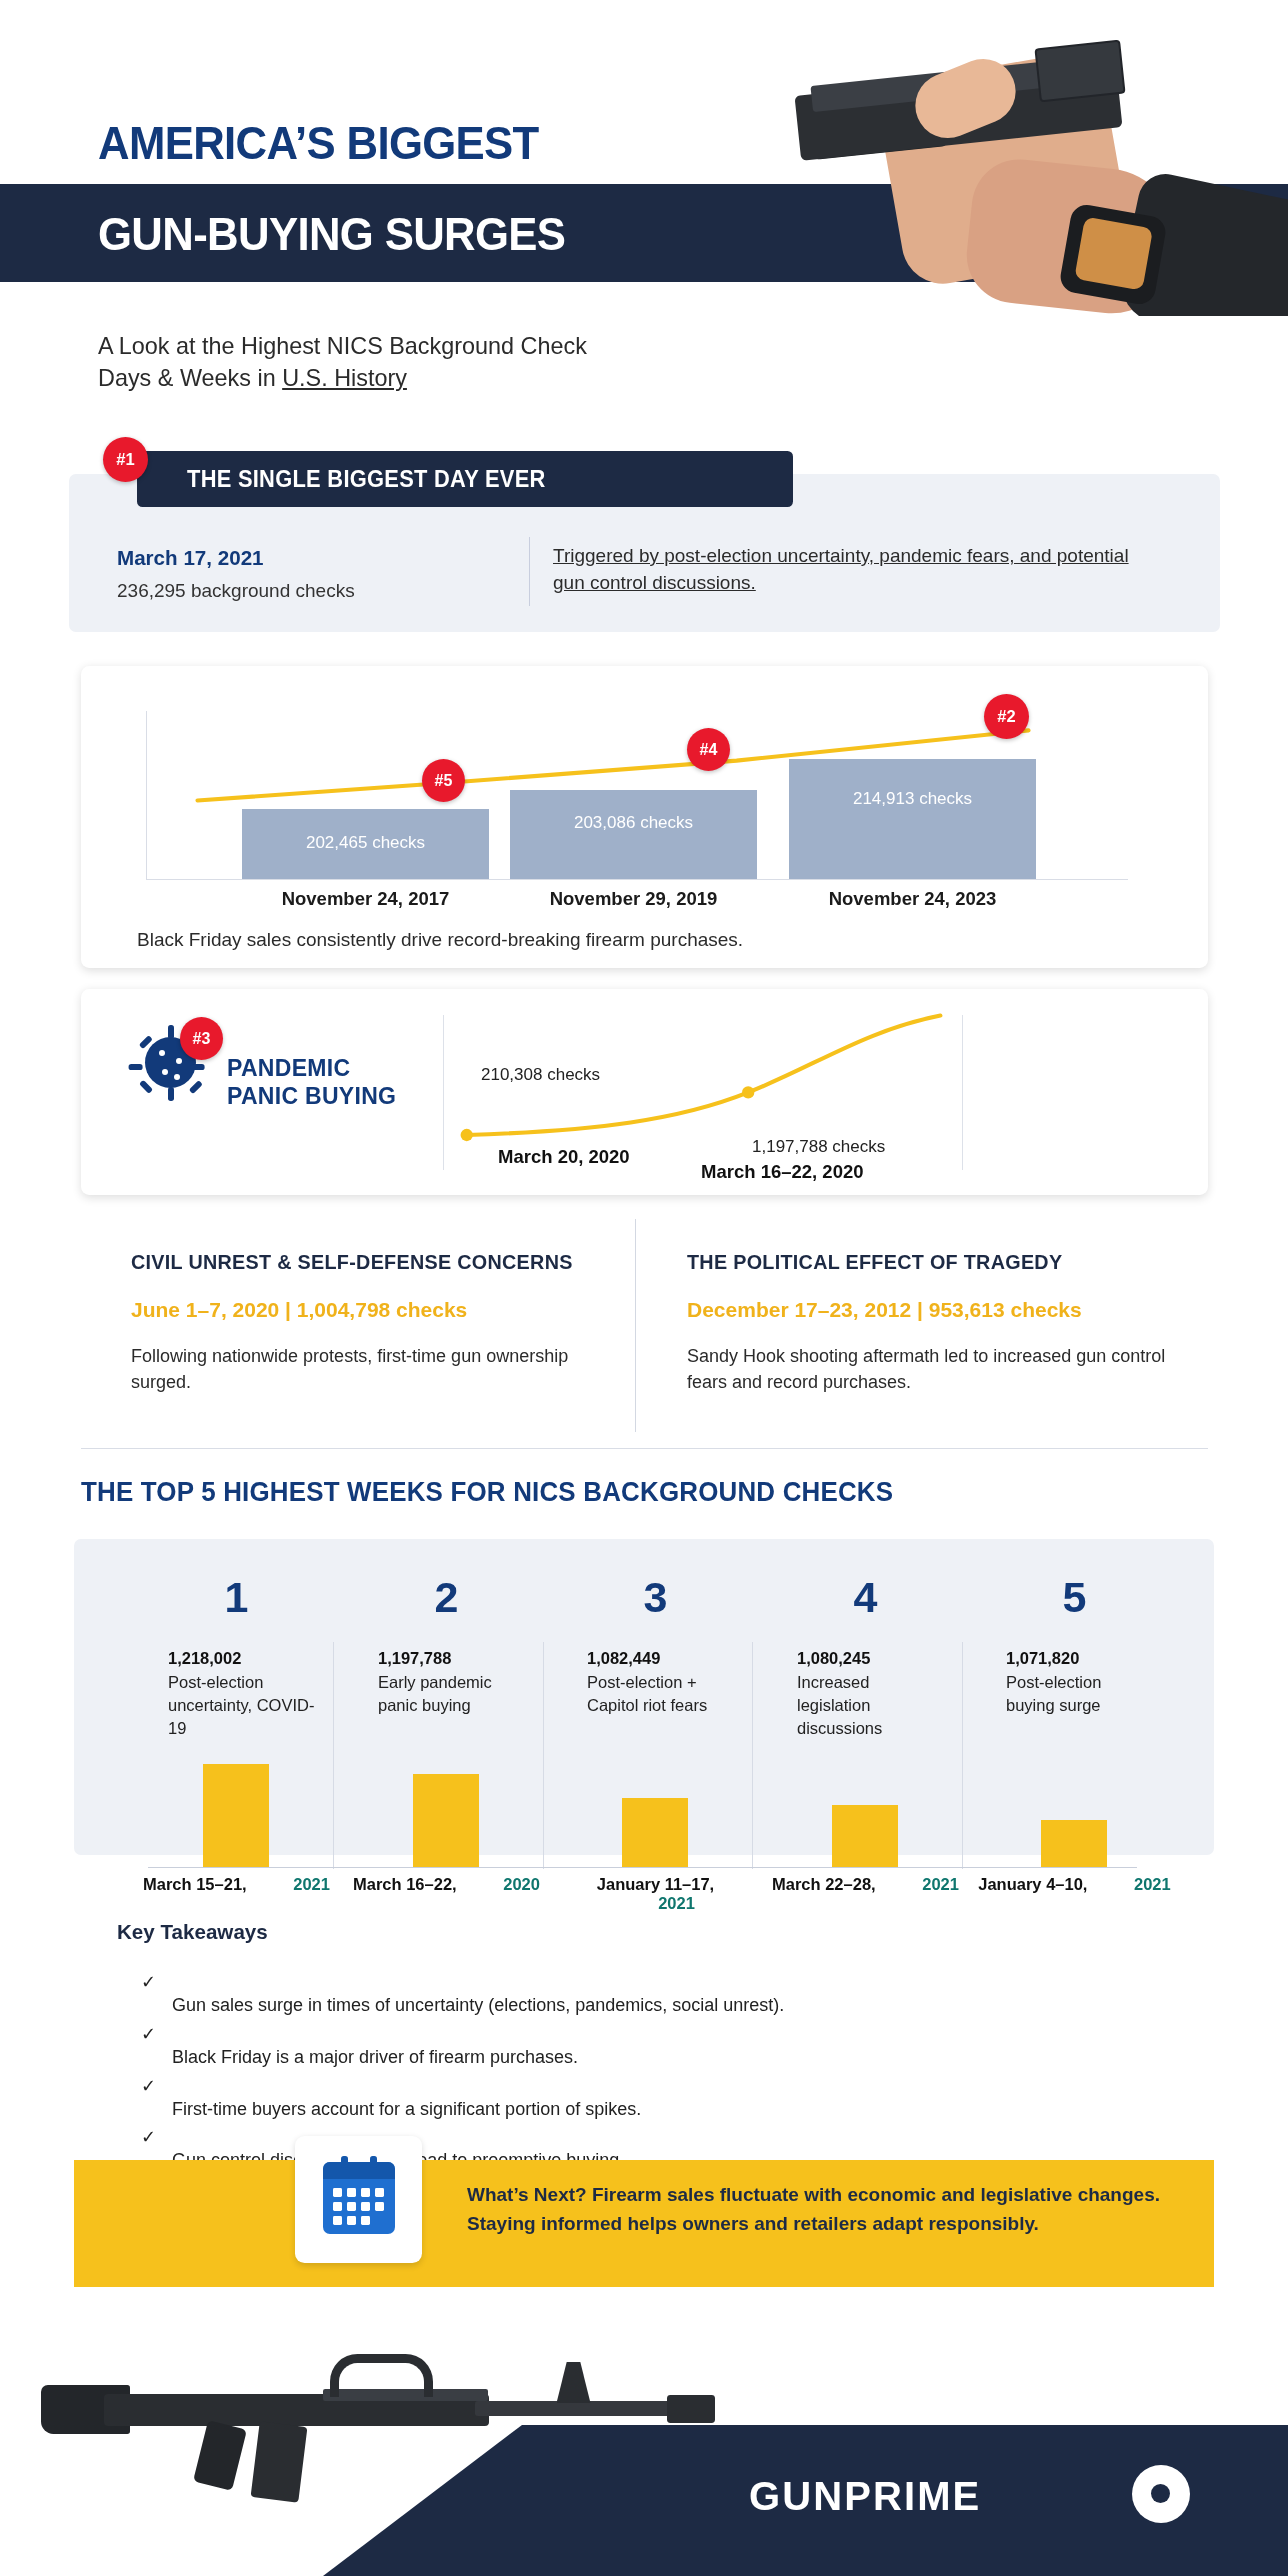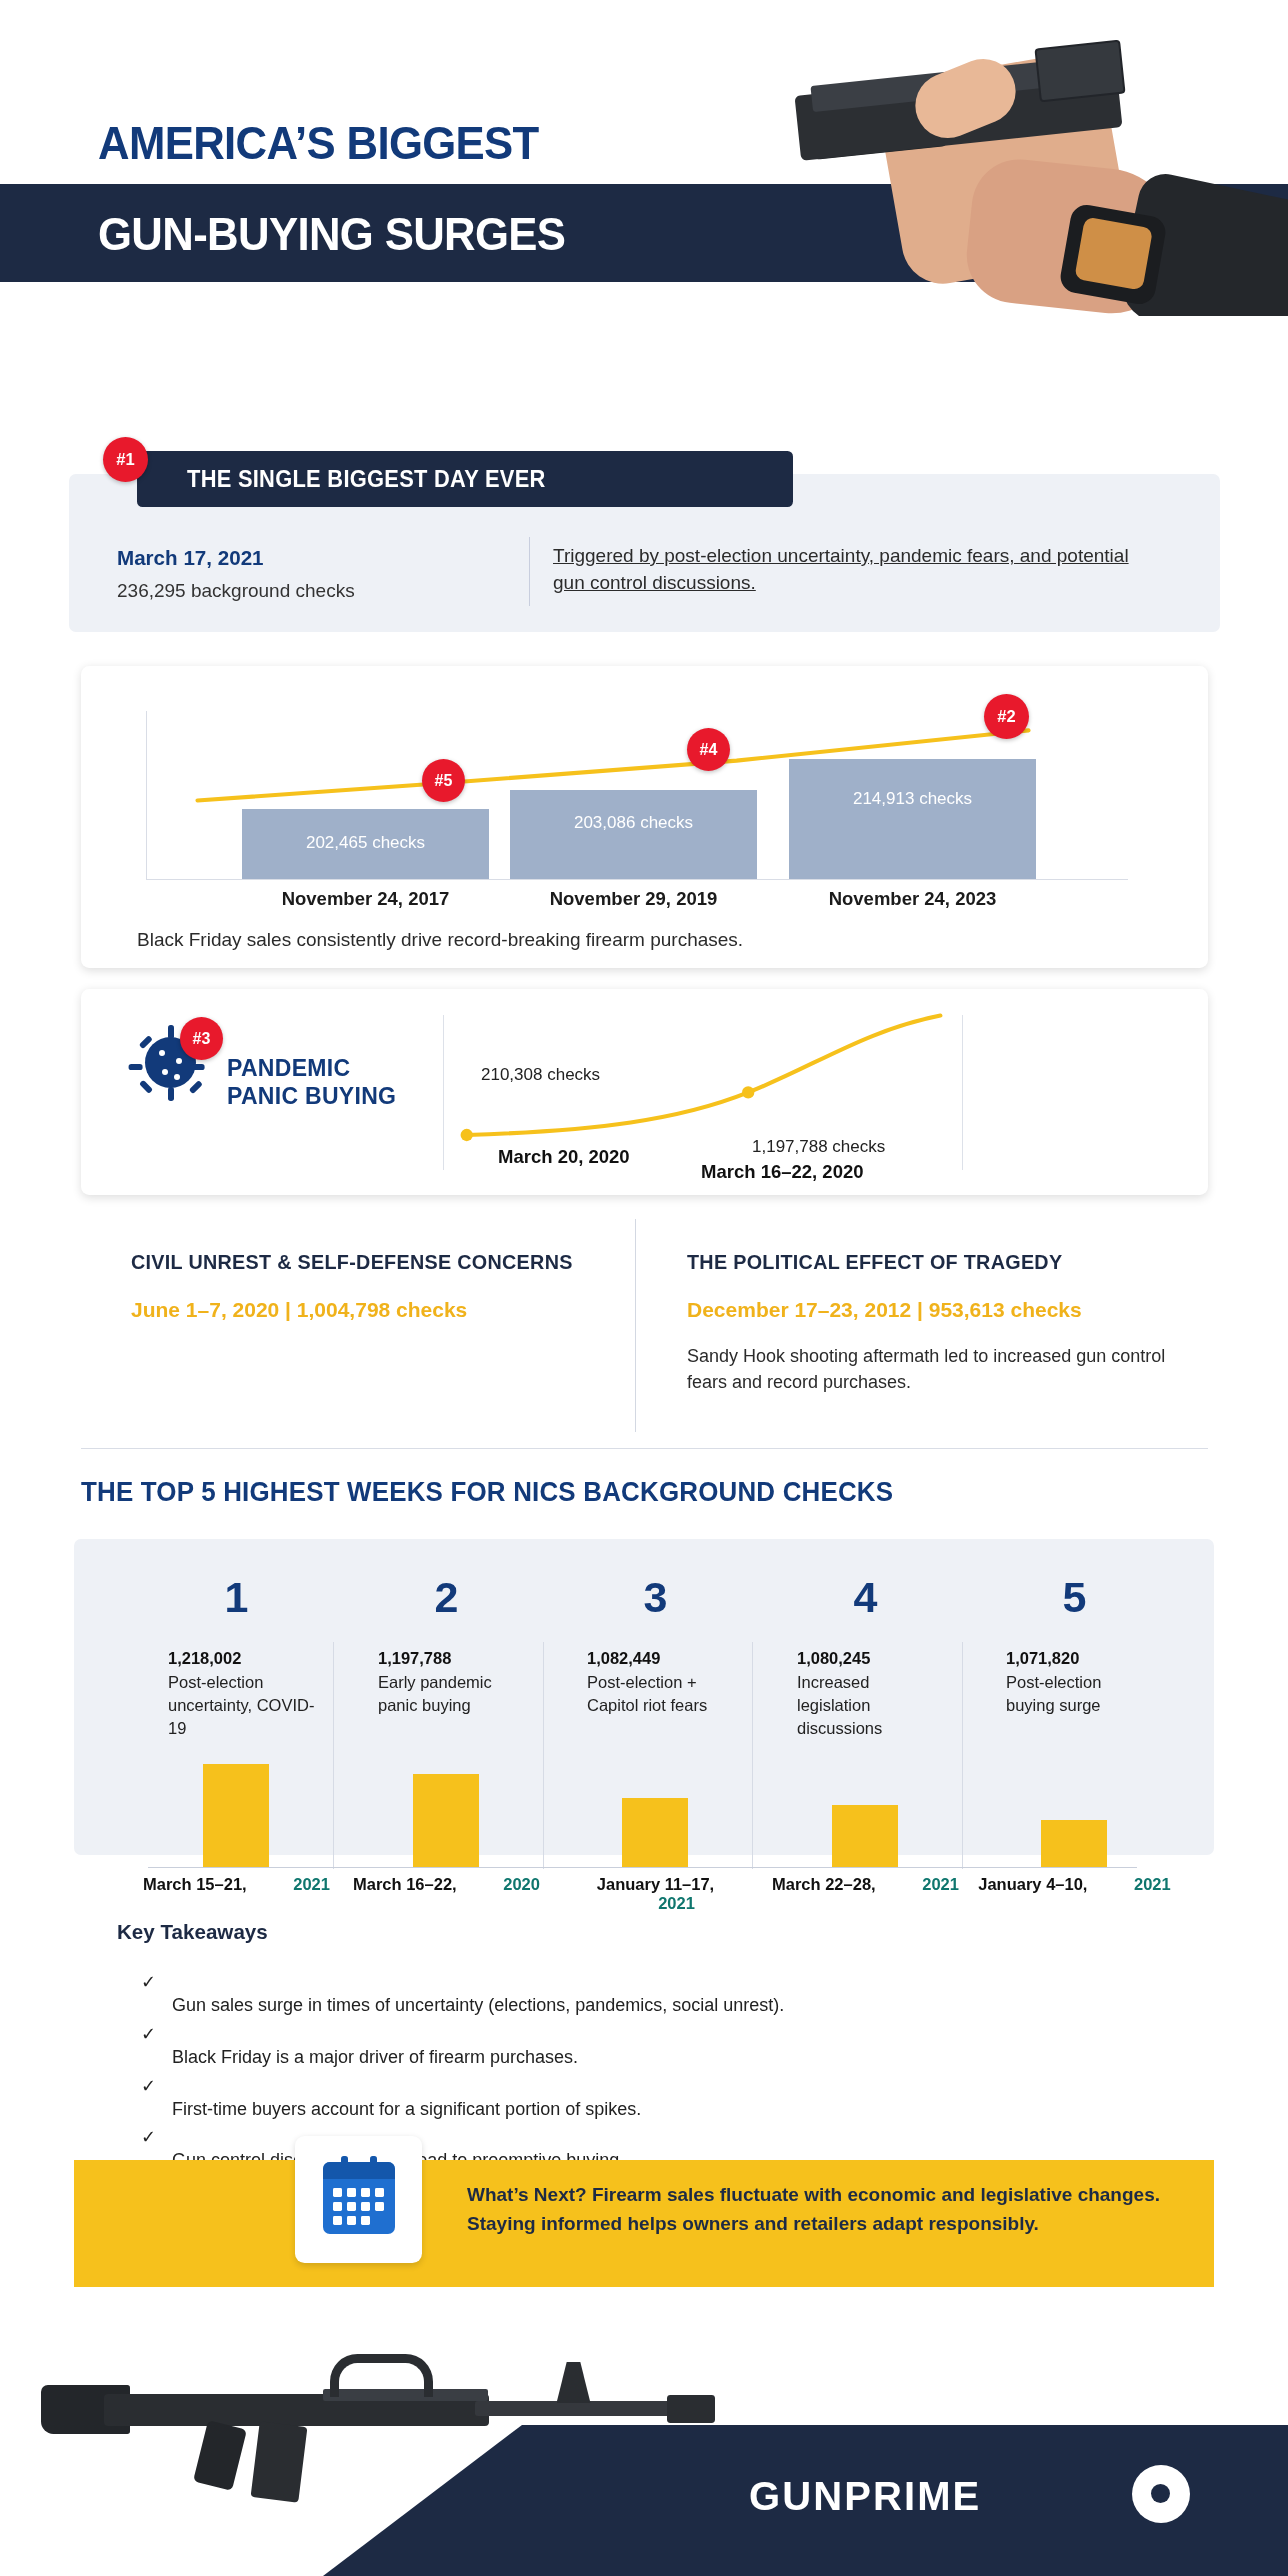--- a/index.html
+++ b/index.html
@@ -281,20 +281,24 @@
       <div class="thumb"></div>
       <div class="hand2"></div>
       <div class="sleeve"></div>
       <div class="watch">
           <div class="watch-face"></div>
         </div>
     </div>
   </div>
   <div class="title1">AMERICA’S BIGGEST</div>
   <div class="title2">GUN-BUYING SURGES</div>
+  <div class="subtitle">
+    <span>A Look at the Highest NICS Background Check</span><br>
+    <span>Days &amp; Weeks in </span><span class="underline">U.S. History</span>
+  </div>
 
   <div class="sec1"></div>
   <div class="bar-dark"></div>
   <div class="badge badge-1">#1</div>
   <div class="bar-dark-label">THE SINGLE BIGGEST DAY EVER</div>
   <div class="s1-date">March 17, 2021</div>
   <div class="s1-checks">236,295 background checks</div>
   <div class="s1-div"></div>
   <div class="s1-desc">Triggered by post-election uncertainty, pandemic fears, and potential gun control discussions.</div>
 
@@ -354,20 +358,21 @@
   </svg>
 
   <div class="p-label-a">210,308 checks</div>
   <div class="p-label-b">1,197,788 checks</div>
   <div class="p-date-a">March 20, 2020</div>
   <div class="p-date-b">March 16–22, 2020</div>
 
   <div class="c4-div"></div>
   <div class="c4-head" style="top:1250px;left:131px;">CIVIL UNREST &amp; SELF-DEFENSE CONCERNS</div>
   <div class="c4-stat" style="top:1298px;left:131px;">June 1–7, 2020 | 1,004,798 checks</div>
+  <div class="c4-body" style="top:1343px;left:131px;width:447px;">Following nationwide protests, first-time gun ownership surged.</div>
 
   <div class="c4-head" style="top:1250px;left:687px;">THE POLITICAL EFFECT OF TRAGEDY</div>
   <div class="c4-stat" style="top:1298px;left:687px;">December 17–23, 2012 | 953,613 checks</div>
   <div class="c4-body" style="top:1343px;left:687px;width:508px;">Sandy Hook shooting aftermath led to increased gun control fears and record purchases.</div>
   <div class="c4-rule"></div>
 
   <div class="s5-title">THE TOP 5 HIGHEST WEEKS FOR NICS BACKGROUND CHECKS</div>
   <div class="s5-panel"></div>
 
   <div class="s5-col-div" style="left:333px;"></div>

